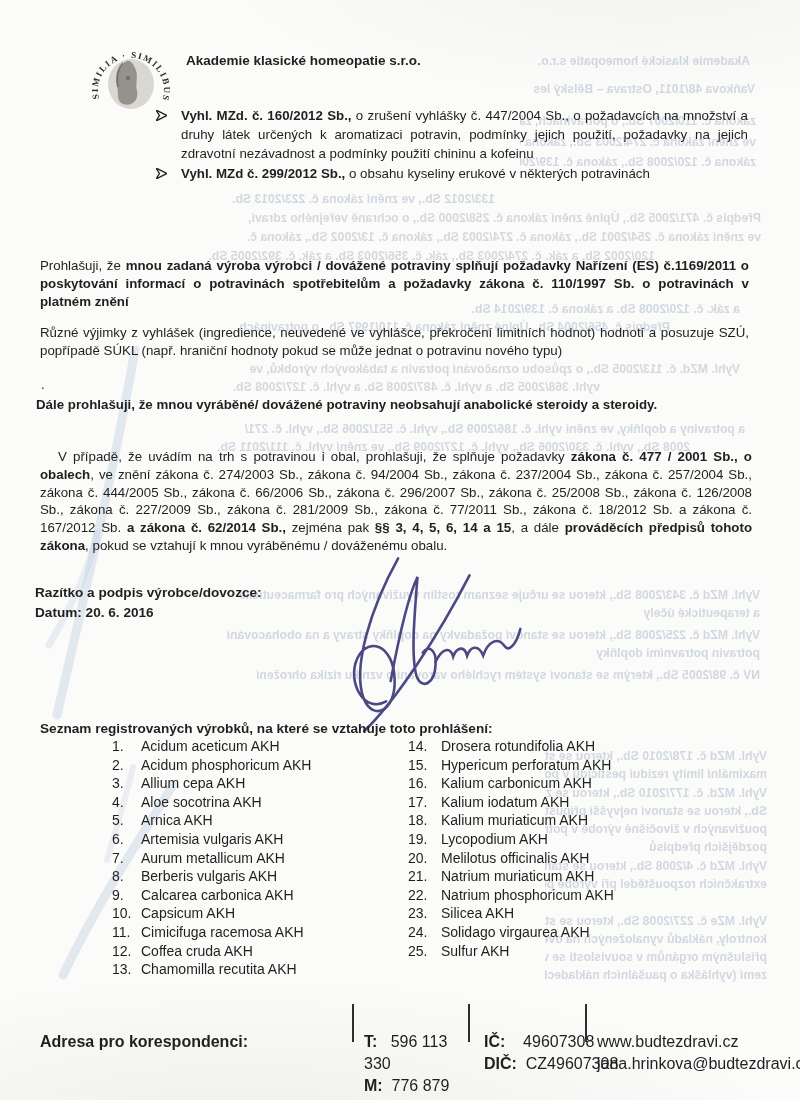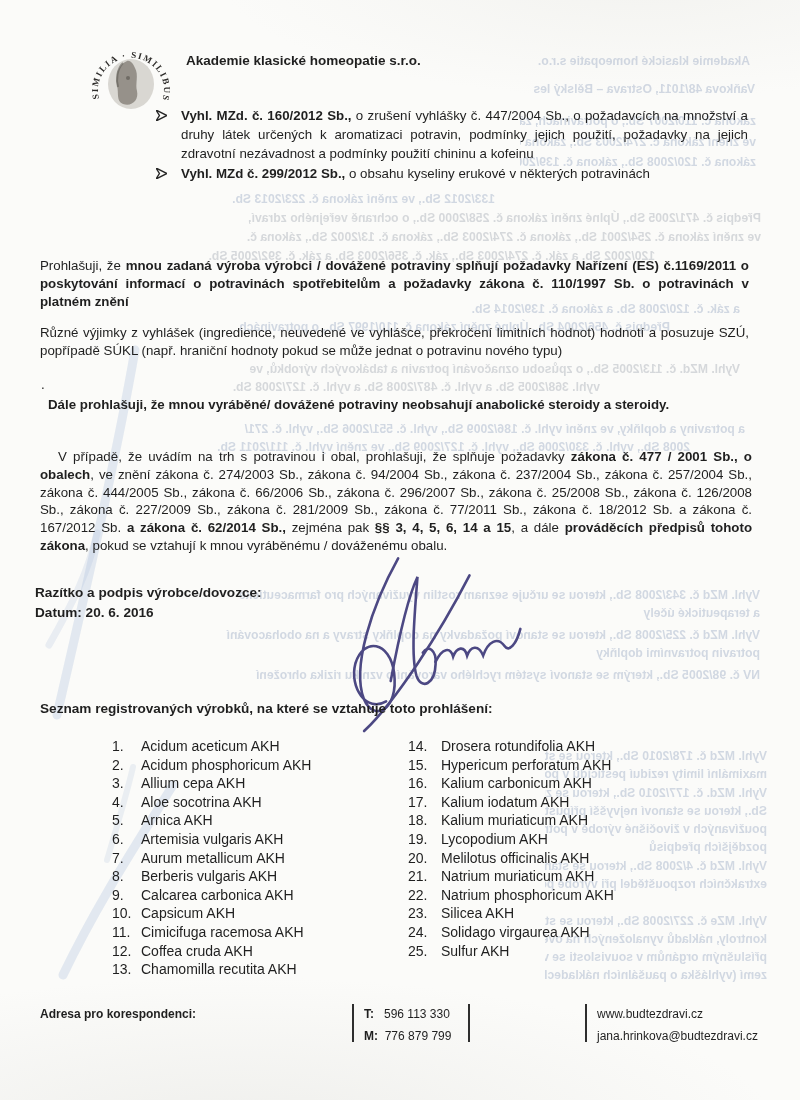--- a/index.html
+++ b/index.html
@@ -12,27 +12,27 @@
     font-family:"Liberation Sans", sans-serif;
     color:#1f1f1f;
   }
   .abs{position:absolute;}
   .b{font-weight:bold;}
   .para{font-size:13.3px;line-height:17.8px;text-align:justify;}
   .company{font-size:13.5px;line-height:17px;}
   .bullet-item{position:relative;font-size:13.3px;line-height:19px;text-align:justify;margin-bottom:1px;}
   .bullet-arrow{position:absolute;left:-25px;top:4px;width:11px;height:11px;}
   .stamp{font-size:13.6px;line-height:20px;font-weight:bold;}
-  .list-title{font-size:13.6px;font-weight:bold;}
+  .list-title{font-size:13.6px;font-weight:bold;margin-top:20px;}
   ol.prod{margin:0;padding:0;list-style:none;counter-reset:item;}
   ol.prod.c2{counter-reset:item 13;}
   ol.prod li{counter-increment:item;font-size:14px;line-height:18.6px;white-space:nowrap;}
   ol.prod li::before{content:counter(item) ".";display:inline-block;width:29px;}
   ol.prod.c2 li::before{width:33px;}
-  .footer-small{font-size:12px;line-height:22px;}
+  .footer-small{font-size:16px;line-height:22px;margin-top:28px;}
   .vbar{position:absolute;width:2px;height:38px;background:#2e2e2e;}
   .bleed{position:absolute;transform:scaleX(-1);filter:blur(0.55px);
     font-size:12.2px;line-height:18px;font-weight:bold;color:#9aa0ab;opacity:0.38;
     white-space:nowrap;overflow:hidden;pointer-events:none;text-align:justify;}
   .bleed.blue{color:#8fa0bd;}
   .sig-svg, .wm-svg{pointer-events:none;}
   .dotline{font-size:13.3px;}
 </style>
 </head>
 <body>
@@ -116,21 +116,21 @@
   <div class="abs para" style="left:40px;top:257px;width:709px;">
     <span>Prohlašuji, že </span><span class="b">mnou zadaná výroba výrobci / dovážené potraviny splňují požadavky Nařízení (ES) č.1169/2011 o poskytování informací o potravinách spotřebitelům a požadavky zákona č. 110/1997 Sb. o potravinách v platném znění</span>
   </div>
 
   <div class="abs para" style="left:40px;top:324px;width:709px;">
     <span>Různé výjimky z vyhlášek (ingredience, neuvedené ve vyhlášce, překročení limitních hodnot) hodnotí a posuzuje SZÚ, popřípadě SÚKL (např. hraniční hodnoty pokud se může jednat o potravinu nového typu)</span>
   </div>
 
   <div class="abs dotline" style="left:41px;top:377px;">.</div>
 
-  <div class="abs para b" style="left:48px;top:396px;width:715px;">Dále prohlašuji, že mnou vyráběné/ dovážené potraviny neobsahují anabolické steroidy a steroidy.</div>
+  <div class="abs para b" style="left:36px;top:396px;width:715px;">Dále prohlašuji, že mnou vyráběné/ dovážené potraviny neobsahují anabolické steroidy a steroidy.</div>
 
   <div class="abs para" style="left:40px;top:448px;width:712px;text-indent:18px;">
     <span>V případě, že uvádím na trh s potravinou i obal, prohlašuji, že splňuje požadavky </span><span class="b">zákona č. 477 / 2001 Sb., o obalech</span><span>, ve znění zákona č. 274/2003 Sb., zákona č. 94/2004 Sb., zákona č. 237/2004 Sb., zákona č. 257/2004 Sb., zákona č. 444/2005 Sb., zákona č. 66/2006 Sb., zákona č. 296/2007 Sb., zákona č. 25/2008 Sb., zákona č. 126/2008 Sb., zákona č. 227/2009 Sb., zákona č. 281/2009 Sb., zákona č. 77/2011 Sb., zákona č. 18/2012 Sb. a zákona č. 167/2012 Sb. </span><span class="b">a zákona č. 62/2014 Sb.,</span><span> zejména pak </span><span class="b">§§ 3, 4, 5, 6, 14 a 15</span><span>, a dále </span><span class="b">prováděcích předpisů tohoto zákona</span><span>, pokud se vztahují k mnou vyráběnému / dováženému obalu.</span>
   </div>
 
   <div class="abs stamp" style="left:35px;top:583px;">
     <div>Razítko a podpis výrobce/dovozce:</div>
     <div>Datum: 20. 6. 2016</div>
   </div>
 
@@ -182,20 +182,24 @@
 
   <div class="vbar" style="left:352px;top:1004px;"></div>
 
   <div class="abs footer-small" style="left:364px;top:1003px;width:100px;">
     <div><span class="b">T:</span>&nbsp;&nbsp;&nbsp;<span>596 113 330</span></div>
     <div><span class="b">M:</span>&nbsp;&nbsp;<span>776 879 799</span></div>
   </div>
 
   <div class="vbar" style="left:468px;top:1004px;"></div>
 
+  <div class="abs footer-small" style="left:484px;top:1003px;width:110px;">
+    <div><span class="b">IČ:</span>&nbsp;&nbsp;&nbsp;&nbsp;<span>49607308</span></div>
+    <div><span class="b">DIČ:</span>&nbsp;&nbsp;<span>CZ49607308</span></div>
+  </div>
 
   <div class="vbar" style="left:585px;top:1004px;"></div>
 
   <div class="abs footer-small" style="left:597px;top:1003px;width:180px;">
     <div>www.budtezdravi.cz</div>
     <div>jana.hrinkova@budtezdravi.cz</div>
   </div>
 
 </div>
 

